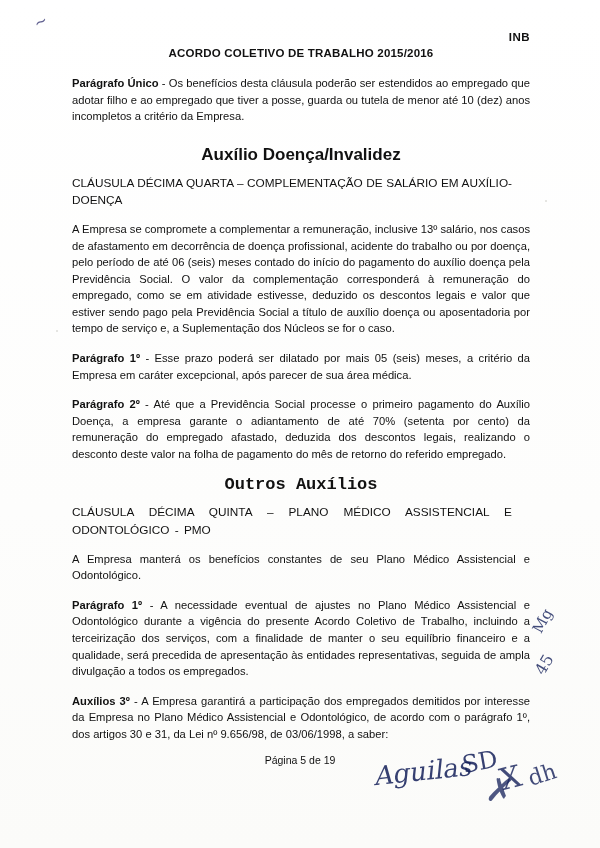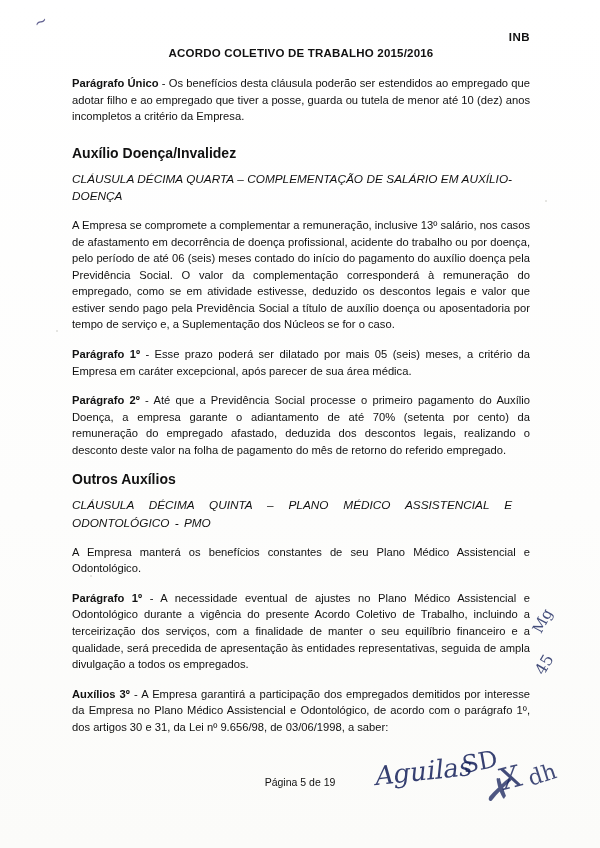--- a/index.html
+++ b/index.html
@@ -46,44 +46,43 @@
     font-size: 11.2px;
     line-height: 1.48;
     text-align: justify;
     margin: 0 0 13px 0;
   }
   .lead {
     font-weight: bold;
     margin-top: 41px;
   }
   .center-head {
-    text-align: left;
+    text-align: center;
     font-weight: bold;
-    font-size: 14px;
+    font-size: 17px;
     margin: 18px 0 10px 0;
   }
   .clause {
     font-size: 11.8px;
     font-weight: normal;
     line-height: 1.45;
     margin: 0 18px 12px 0;
     text-align: justify;
-    font-style: italic;
   }
   .clause.spaced {
     text-align: justify;
     word-spacing: 2px;
   }
   .gap-big { margin-top: 20px; }
-  .gap-mid { margin-top: 5px; }
+  .gap-mid { margin-top: 5px; font-family: Liberation Mono, monospace; }
   .footer {
     position: absolute;
     left: 0;
     right: 0;
-    top: 776px;
+    top: 754px;
     text-align: center;
     font-size: 10.5px;
   }
   
   .ink {
     position: absolute;
     pointer-events: none;
     color: #14205a;
     font-family: "DejaVu Serif", serif;
   }

